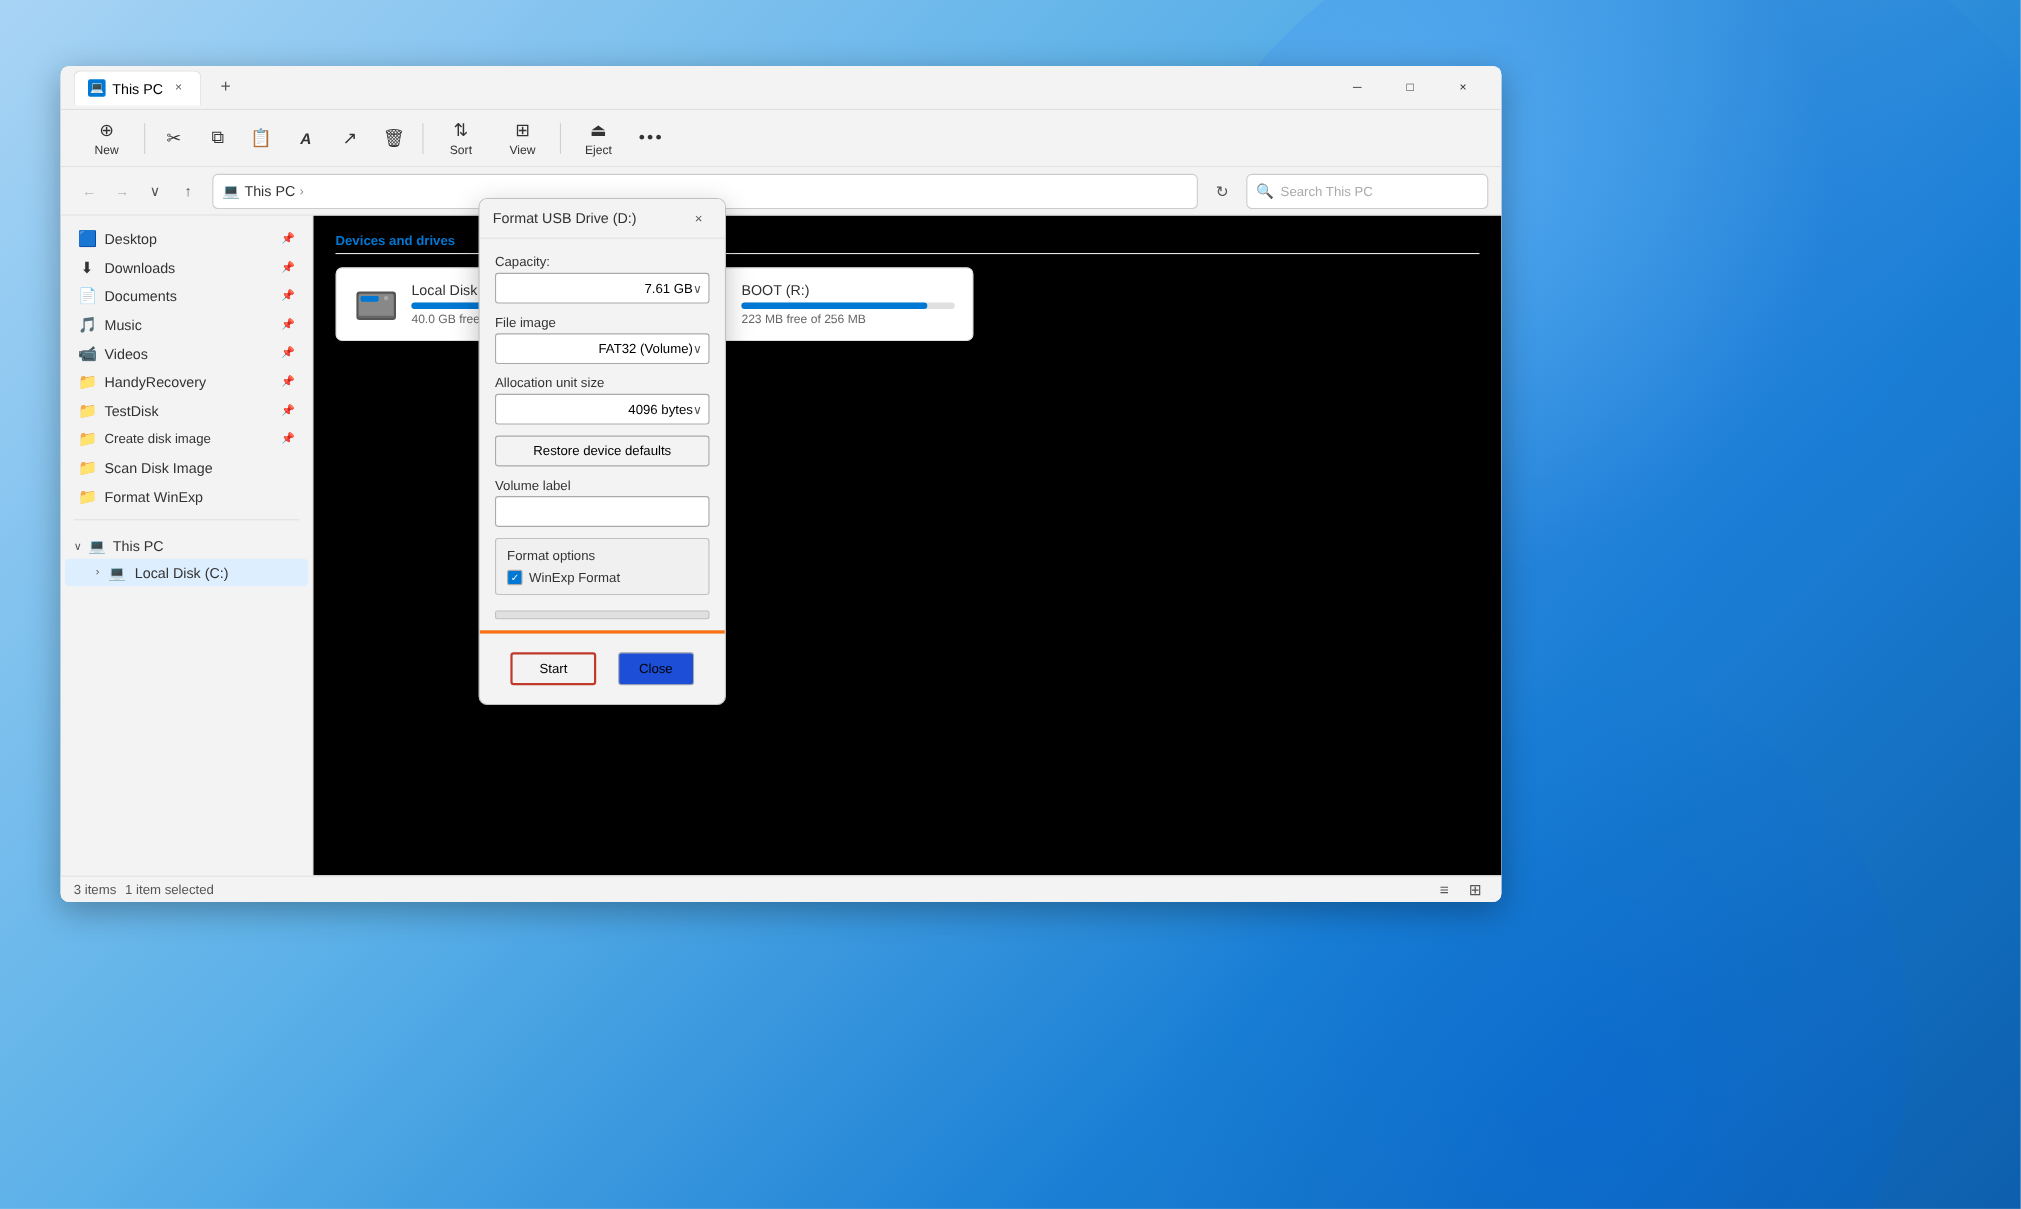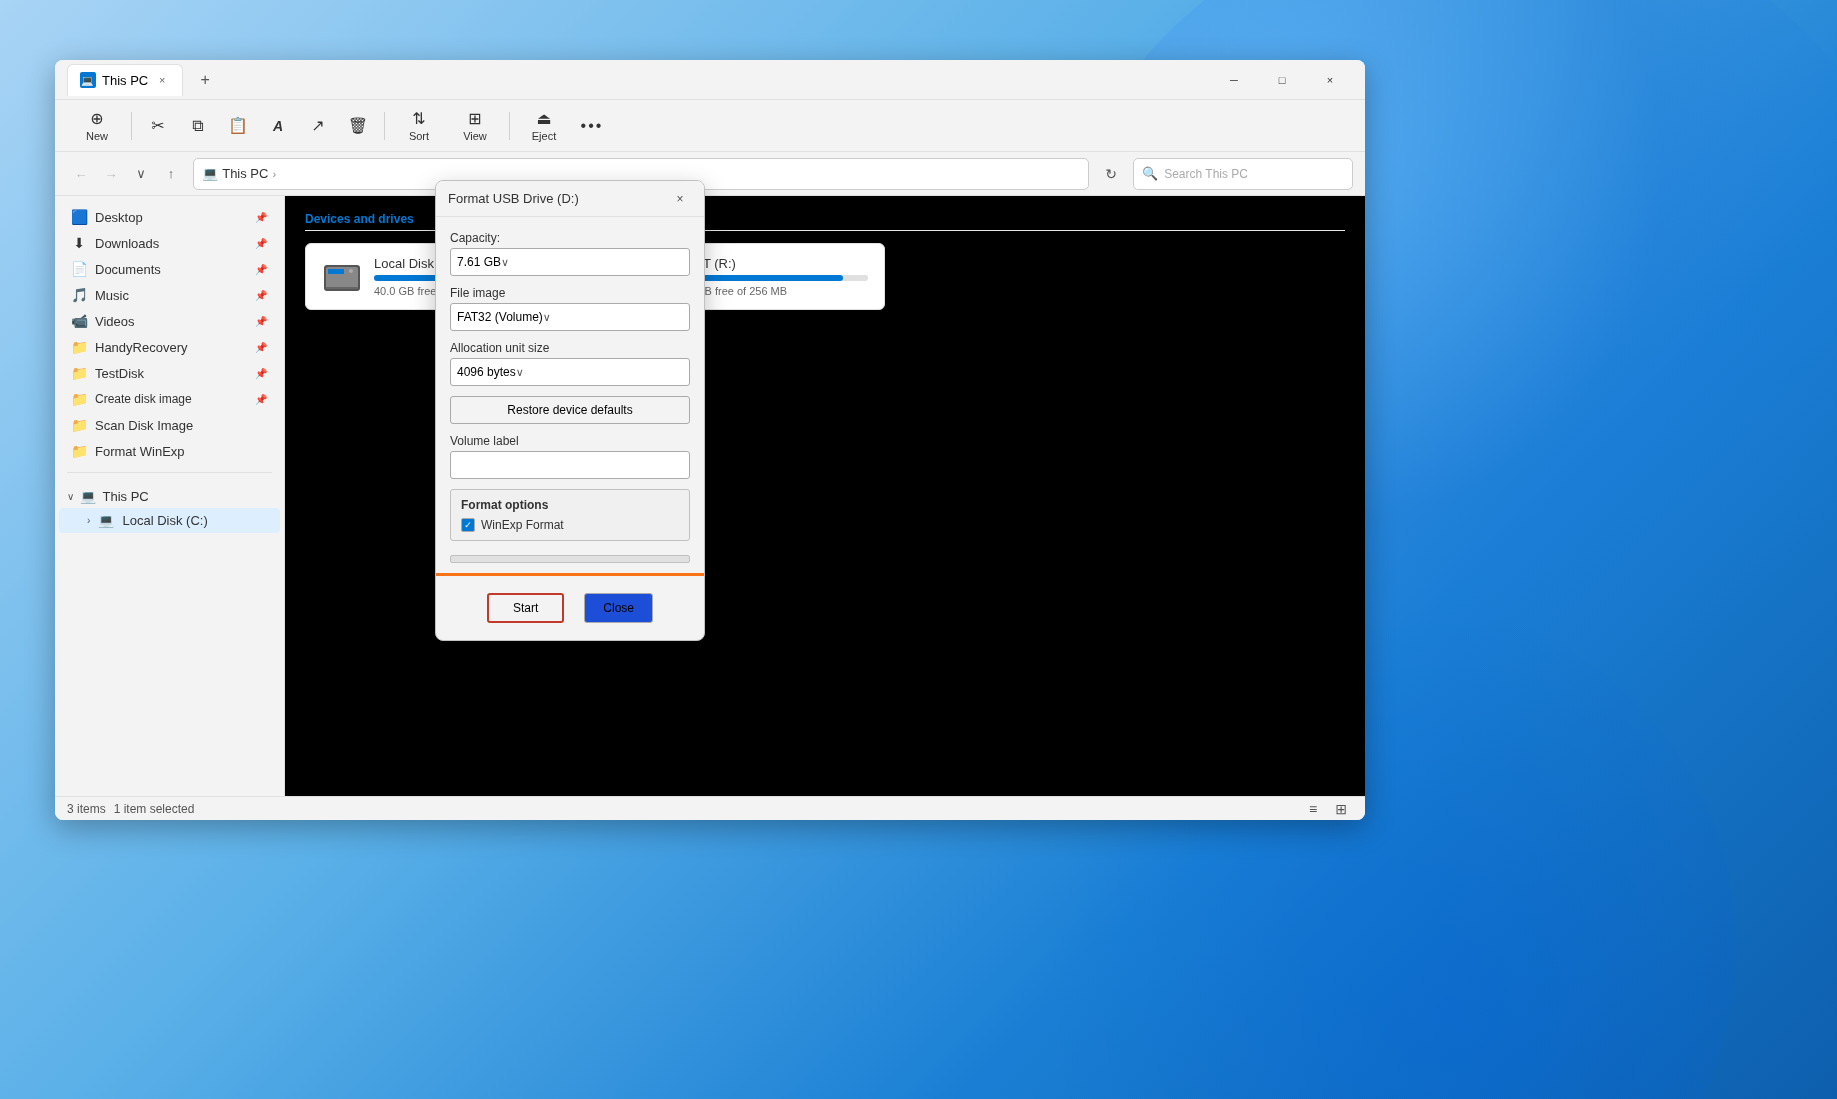--- a/index.html
+++ b/index.html
@@ -368,21 +368,21 @@
       top: 0;
       left: 0;
       width: 100%;
       height: 100%;
       z-index: 100;
     }
     .dialog {
       position: absolute;
       left: 380px;
       top: 120px;
-      width: 270px;
+      width: 225px;
       background: #f3f3f3;
       border: 1px solid #c0c0c0;
       border-radius: 8px;
       box-shadow: 0 8px 24px rgba(0,0,0,0.25);
       display: flex;
       flex-direction: column;
       overflow: hidden;
     }
     .dialog-title-bar {
       height: 36px;
@@ -423,21 +423,21 @@
     .dialog-select {
       width: 100%;
       height: 28px;
       background: white;
       border: 1px solid #aaa;
       border-radius: 3px;
       padding: 0 6px;
       font-size: 12px;
       display: flex;
       align-items: center;
-      justify-content: flex-start;
+      justify-content: flex-end;
       cursor: pointer;
     }
     .dialog-select-arrow { color: #555; font-size: 11px; }
     .dialog-input {
       width: 100%;
       height: 28px;
       background: white;
       border: 1px solid #aaa;
       border-radius: 3px;
       padding: 0 6px;
@@ -458,21 +458,21 @@
     .format-options-section {
       border: 1px solid #c0c0c0;
       padding: 8px 10px;
       border-radius: 3px;
       background: #f0f0f0;
     }
     .format-options-title {
       font-size: 12px;
       color: #333;
       margin-bottom: 6px;
-      font-weight: 700;
+      font-weight: 400;
     }
     .checkbox-row {
       display: flex;
       align-items: center;
       gap: 6px;
     }
     .checkbox {
       width: 14px;
       height: 14px;
       border: 1px solid #aaa;

